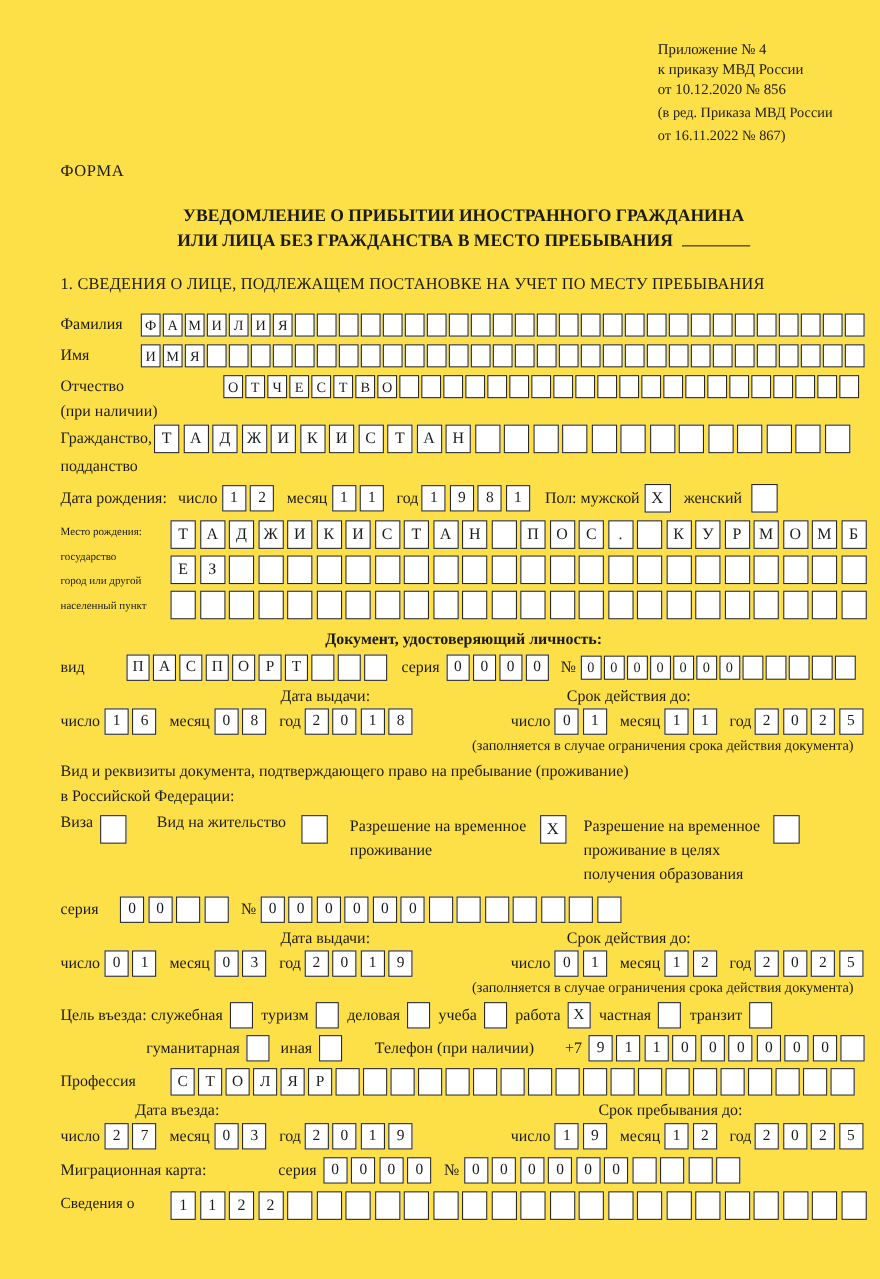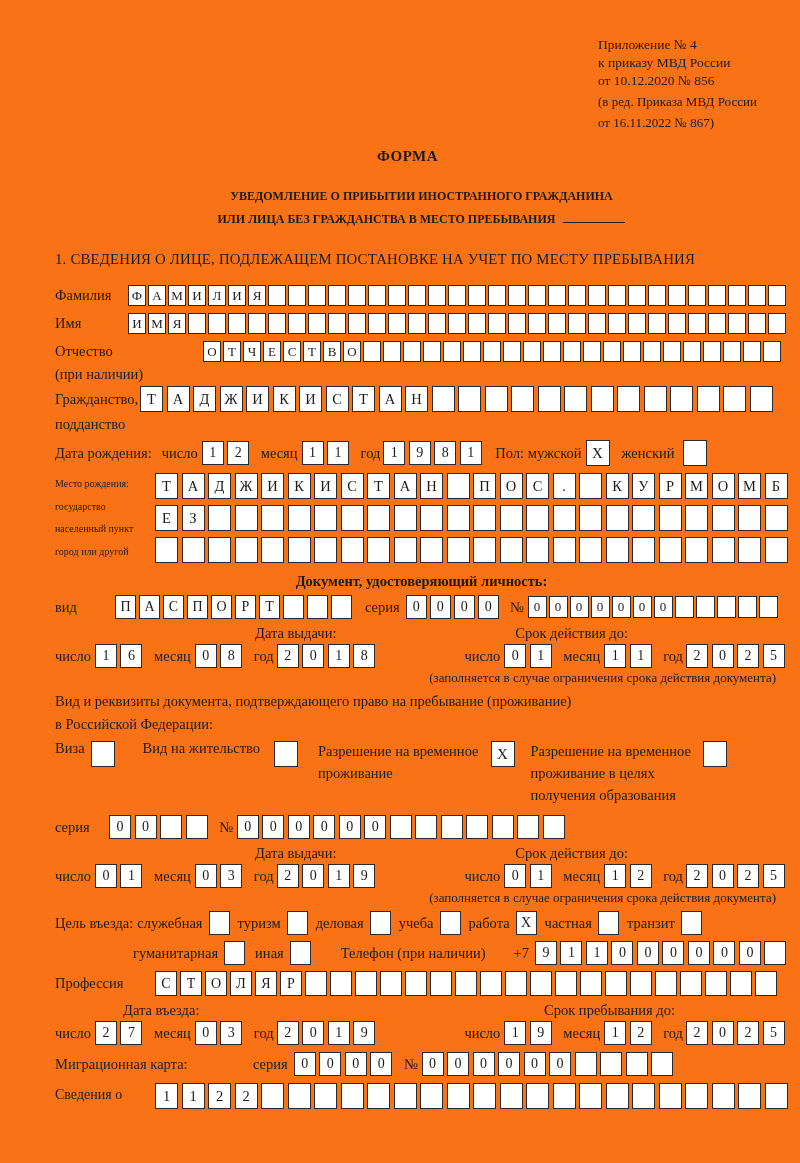--- a/index.html
+++ b/index.html
@@ -1,24 +1,24 @@
 <!DOCTYPE html>
 <html><head>
 <meta charset="utf-8">
 <style>
   html,body{margin:0;padding:0;background:#e8e8e8;}
   .page{
-    position:relative;width:800px;height:1163px;margin:0 auto;background:#f97316;
+    position:relative;width:800px;height:1163px;margin:0 auto;background:#fde047;
     font-family:"Liberation Serif","DejaVu Serif",serif;color:#1b1b1b;
     box-sizing:border-box;padding:36px 12px 0 55px;overflow:hidden;
   }
   .hdr{margin-left:auto;width:190px;font-size:13.5px;line-height:18px;}
   .hdr .mt{margin-top:3px;font-size:13px;}
-  .forma{text-align:center;padding-right:28px;margin-top:16px;font-weight:bold;font-size:15px;letter-spacing:.5px;}
-  .title{margin-top:20px;text-align:center;font-weight:bold;font-size:12px;line-height:23px;}
+  .forma{text-align:left;padding-right:28px;margin-top:16px;font-weight:normal;font-size:15px;letter-spacing:.5px;}
+  .title{margin-top:20px;text-align:center;font-weight:bold;font-size:16px;line-height:23px;}
   .blank{display:inline-block;width:62px;border-bottom:1.8px solid #222;height:14px;margin-left:8px;}
   .sec{margin-top:20px;font-weight:normal;font-size:14.8px;letter-spacing:.2px;}
   .row{display:flex;align-items:center;}
   .top{align-items:flex-start;}
   .lbl{font-size:14.5px;white-space:nowrap;}
   .cells{display:inline-flex;align-items:center;}
   .cell{display:inline-flex;align-items:center;justify-content:center;border:1.6px solid #2a2a2a;
         background:#fff;box-sizing:border-box;flex:none;}
   .cs .cell{width:18px;height:21px;margin-right:2px;font-size:13px;}
   .csm .cell{width:19px;height:22px;margin-right:2px;font-size:13px;}
@@ -246,22 +246,22 @@
     <span class="lbl ml12">женский</span>
     <span class="cells cbox ml8">
         <span class="cell"></span>
       </span>
   </div>
 
   <div class="row top mt7">
     <div class="bp-labels">
       <div>Место рождения:</div>
       <div>государство</div>
+      <div>город или другой</div>
       <div>населенный пункт</div>
-      <div>город или другой</div>
     </div>
     <div class="bp-cells">
       <div class="cells cl">
           <span class="cell">Т</span>
           <span class="cell">А</span>
           <span class="cell">Д</span>
           <span class="cell">Ж</span>
           <span class="cell">И</span>
           <span class="cell">К</span>
           <span class="cell">И</span>

